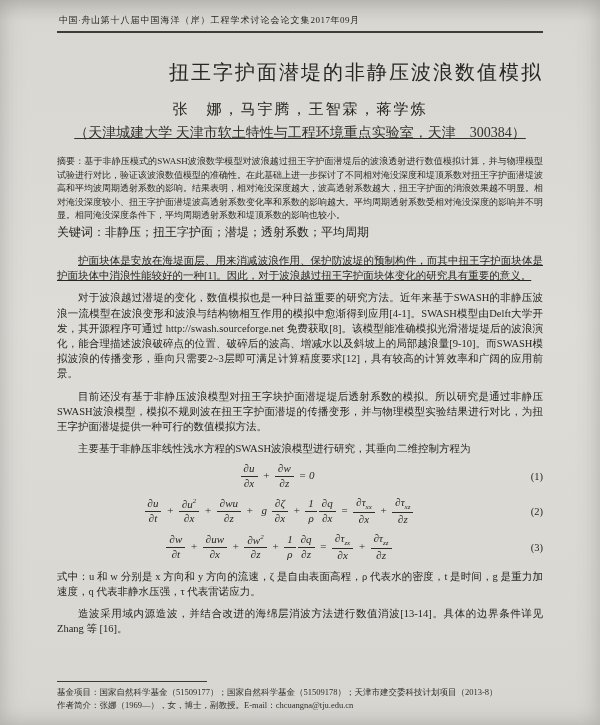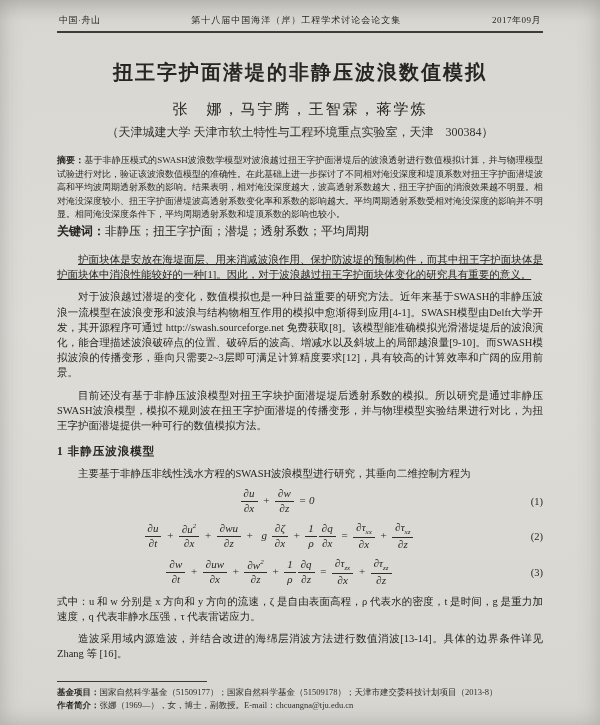--- a/index.html
+++ b/index.html
@@ -14,42 +14,42 @@
     margin:0 auto;
     background:linear-gradient(180deg,#cccac5 0,#d9d7d2 3%,#dedcd7 45%,#d8d6d1 100%);
     box-shadow:inset 0 0 22px rgba(90,88,80,.35);
     overflow:hidden;
     color:#262622;
   }
   .content{padding:12px 57px 0 57px;}
 
   
   .runhead{
-    display:flex;justify-content:space-between;align-items:flex-end;
+    display:flex;align-items:flex-end;
     font-size:9px;letter-spacing:.5px;
     padding:2px 2px 4px 2px;
     border-bottom:2px solid #3c3b36;
   }
   .runhead .mid{letter-spacing:1px;}
 
   
   .title{
     margin:26px 0 0 0;
-    text-align:center;
-    font-size:20px;font-weight:bold;letter-spacing:2px;
+    text-align:right;
+    font-size:20px;font-weight:normal;letter-spacing:2px;
   }
   .authors{margin-top:14px;text-align:center;font-size:15px;letter-spacing:2px;}
-  .affil{margin-top:5px;text-align:center;font-size:12px;color:#33332e;}
+  .affil{margin-top:5px;text-align:center;font-size:14px;color:#33332e;text-decoration:underline;}
 
   
   .abstract{
     margin-top:13px;
     font-size:9px;line-height:13.6px;text-align:justify;color:#2b2b26;
   }
-  .abstract b,.kw b{font-weight:bold;}
+  .abstract b,.kw b{font-weight:normal;}
   .kw{margin-top:3px;font-size:12px;line-height:13px;}
 
   
   .para{
     margin-top:7px;
     font-size:10.5px;line-height:15.2px;text-align:justify;
     text-indent:2em;
   }
   .para.first{margin-top:14px;text-decoration:underline;}
   .noindent{text-indent:0;}
@@ -68,21 +68,21 @@
   .frac .den{display:block;padding-top:1px;}
   .op{margin:0 4px;font-style:italic;}
   sub,sup{font-size:7px;}
 
   
   .footnote{
     position:absolute;left:57px;right:57px;bottom:14px;
     font-size:8.5px;line-height:12.5px;color:#2e2e29;text-align:justify;
   }
   .footnote .rule{width:150px;border-top:1px solid #3c3b36;margin-bottom:4px;}
-  .footnote b{font-weight:bold;}
+  .footnote b{font-weight:normal;}
 </style>
 </head>
 <body>
 
 <div class="page">
   <div class="content">
 
     <div class="runhead">
       <span>中国·舟山</span>
       <span class="mid">第十八届中国海洋（岸）工程学术讨论会论文集</span>
@@ -96,21 +96,20 @@
     <div class="affil">（天津城建大学 天津市软土特性与工程环境重点实验室，天津　300384）</div>
 
     <div class="abstract"><b>摘要：</b><span>基于非静压模式的SWASH波浪数学模型对波浪越过扭王字护面潜堤后的波浪透射进行数值模拟计算，并与物理模型试验进行对比，验证该波浪数值模型的准确性。在此基础上进一步探讨了不同相对淹没深度和堤顶系数对扭王字护面潜堤波高和平均波周期透射系数的影响。结果表明，相对淹没深度越大，波高透射系数越大，扭王字护面的消浪效果越不明显。相对淹没深度较小、扭王字护面潜堤波高透射系数变化率和系数的影响越大。平均周期透射系数受相对淹没深度的影响并不明显。相同淹没深度条件下，平均周期透射系数和堤顶系数的影响也较小。</span></div>
 
     <div class="kw"><b>关键词：</b><span>非静压；扭王字护面；潜堤；透射系数；平均周期</span></div>
 
     <div class="para first">护面块体是安放在海堤面层、用来消减波浪作用、保护防波堤的预制构件，而其中扭王字护面块体是护面块体中消浪性能较好的一种[1]。因此，对于波浪越过扭王字护面块体变化的研究具有重要的意义。</div>
     <div class="para">对于波浪越过潜堤的变化，数值模拟也是一种日益重要的研究方法。近年来基于SWASH的非静压波浪一流模型在波浪变形和波浪与结构物相互作用的模拟中愈渐得到应用[4-1]。SWASH模型由Delft大学开发，其开源程序可通过 http://swash.sourceforge.net 免费获取[8]。该模型能准确模拟光滑潜堤堤后的波浪演化，能合理描述波浪破碎点的位置、破碎后的波高、增减水以及斜坡上的局部越浪量[9-10]。而SWASH模拟波浪的传播变形，垂向只需要2~3层即可满足计算精度要求[12]，具有较高的计算效率和广阔的应用前景。</div>
     <div class="para">目前还没有基于非静压波浪模型对扭王字块护面潜堤堤后透射系数的模拟。所以研究是通过非静压SWASH波浪模型，模拟不规则波在扭王字护面潜堤的传播变形，并与物理模型实验结果进行对比，为扭王字护面潜堤提供一种可行的数值模拟方法。</div>
 
-    <div class="sec-head">1 非静压波浪模型</div>
 
     <div class="para">主要基于非静压非线性浅水方程的SWASH波浪模型进行研究，其垂向二维控制方程为</div>
 
     <div class="eq-wrap" id="equations">
         <div class="eq-row">
           <span class="eq-body"><span class="frac"><span class="num">∂u</span><span class="den">∂x</span></span><span class="op">+</span><span class="frac"><span class="num">∂w</span><span class="den">∂z</span></span><span class="op">= 0</span></span>
           <span class="eq-no">(1)</span>
         </div>
         <div class="eq-row">
           <span class="eq-body"><span class="frac"><span class="num">∂u</span><span class="den">∂t</span></span><span class="op">+</span><span class="frac"><span class="num">∂u<sup>2</sup></span><span class="den">∂x</span></span><span class="op">+</span><span class="frac"><span class="num">∂wu</span><span class="den">∂z</span></span><span class="op">+</span><span class="op">g</span><span class="frac"><span class="num">∂ζ</span><span class="den">∂x</span></span><span class="op">+</span><span class="frac"><span class="num">1</span><span class="den">ρ</span></span><span class="frac"><span class="num">∂q</span><span class="den">∂x</span></span><span class="op">=</span><span class="frac"><span class="num">∂τ<sub>xx</sub></span><span class="den">∂x</span></span><span class="op">+</span><span class="frac"><span class="num">∂τ<sub>xz</sub></span><span class="den">∂z</span></span></span>

